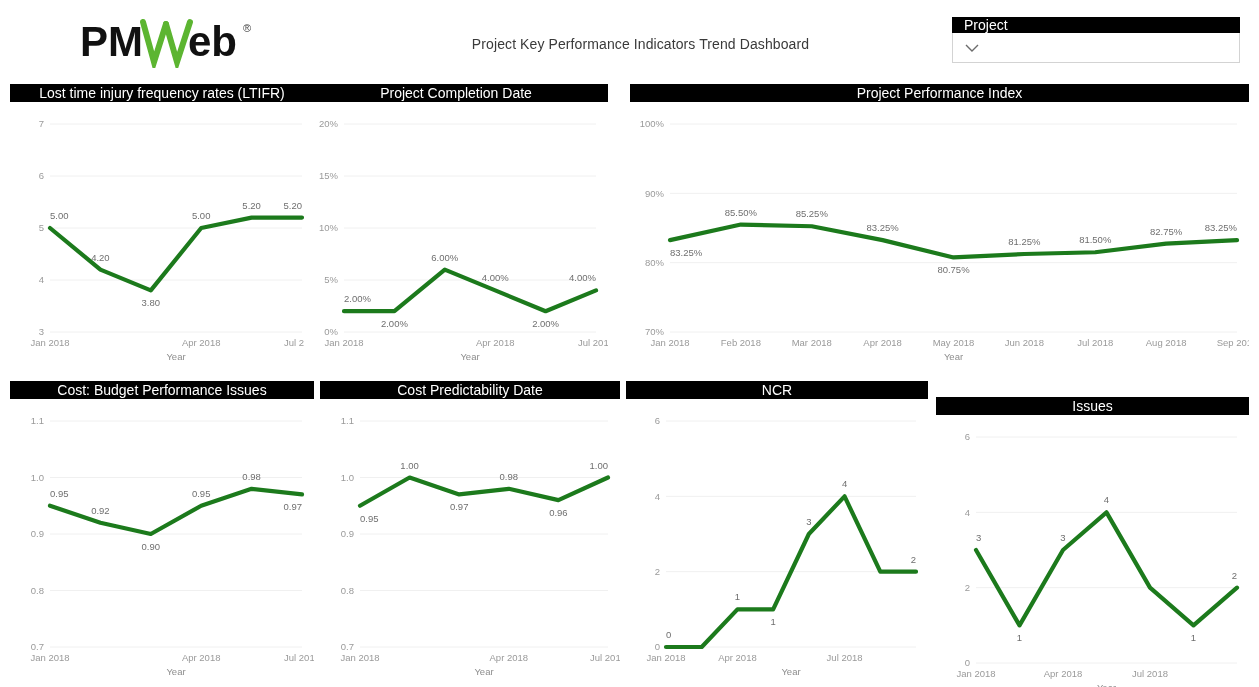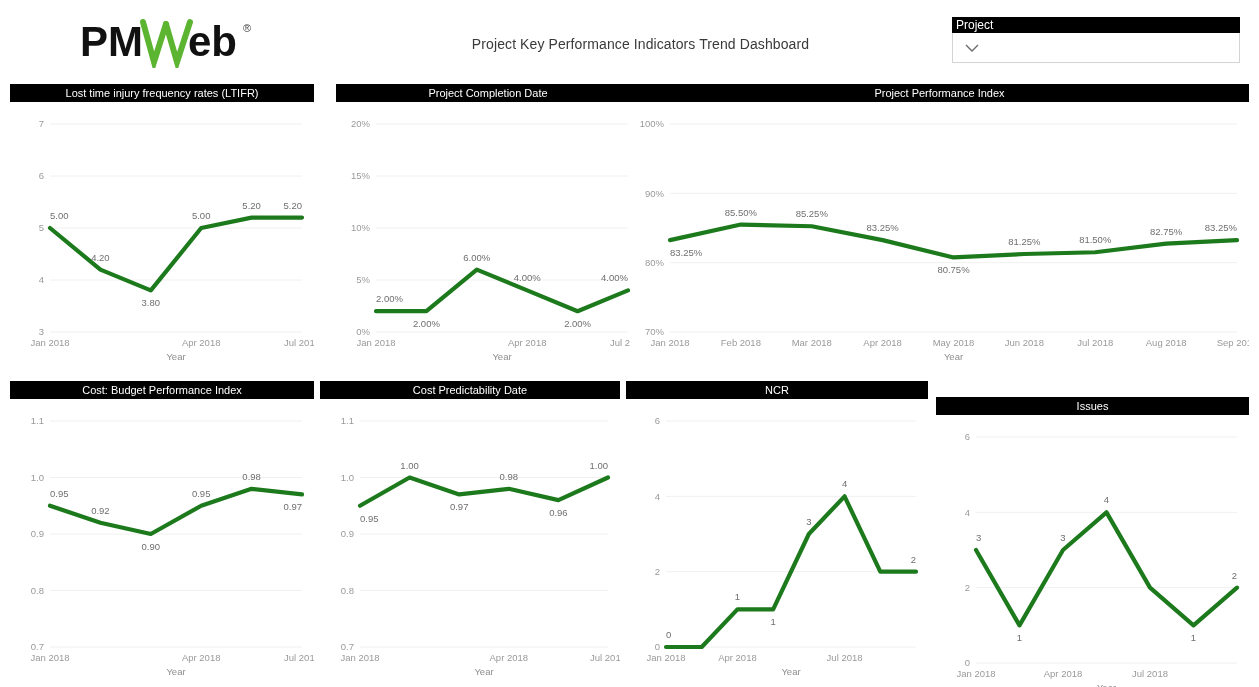--- a/index.html
+++ b/index.html
@@ -19,35 +19,35 @@
   .logo svg { display:block; }
   .dash-title {
     position:absolute; left:360px; top:36px; width:545px;
     text-align:center; font-size:14px; color:#3a3a3a;
     letter-spacing:0.1px; white-space:nowrap;
   }
 
   
   .slicer { position:absolute; left:944px; top:17px; width:288px; }
   .slicer-header {
-    background:#000; color:#fff; font-size:12px;
-    padding:2px 4px 3px 4px; height:16px; line-height:12px;
+    background:#000; color:#fff; font-size:14px;
+    padding:2px 4px 3px 12px; height:16px; line-height:12px;
   }
   .slicer-box {
     border:1px solid #d3d3d3; border-top:none; height:30px;
     display:flex; align-items:center; padding:0 8px 0 10px;
     background:#fff; cursor:pointer;
   }
   .slicer-value { flex:1; font-size:13px; color:#2b2b2b; }
   .chev { width:18px; height:18px; display:block; }
 
   
   .panel { position:absolute; background:#fff; }
   .panel-title {
-    background:#000; color:#fff; font-size:11px;
+    background:#000; color:#fff; font-size:14px;
     height:18px; line-height:18px; text-align:center;
     white-space:nowrap; overflow:hidden;
   }
   .plot { position:relative; width:100%; }
   .plot svg { display:block; width:100%; height:100%; }
 
   .gridline { stroke:#f0f0f0; stroke-width:1; }
   .series { fill:none; stroke:#1c7a1c; stroke-width:4.2; stroke-linejoin:round; stroke-linecap:round; }
   .axis-text { fill:#9a9a9a; font-family:"Liberation Sans", sans-serif; font-size:9.5px; }
   .axis-text-y { fill:#9a9a9a; font-family:"Liberation Sans", sans-serif; font-size:9.5px; }
@@ -109,21 +109,21 @@
           <text x="241.60000000000002" y="106.6" text-anchor="middle" class="dlabel">5.20</text>
           <text x="292" y="106.6" text-anchor="end" class="dlabel">5.20</text>
           <text x="40" y="244" text-anchor="middle" class="axis-text">Jan 2018</text>
           <text x="191.2" y="244" text-anchor="middle" class="axis-text">Apr 2018</text>
           <text x="292" y="244" text-anchor="middle" class="axis-text">Jul 2018</text>
           <text x="166" y="258" text-anchor="middle" class="axis-title">Year</text>
         </svg>
       </div>
   </div>
 
-  <div class="panel" id="p-completion" style="left:336px; top:84px; width:304px; height:286px;">
+  <div class="panel" id="p-completion" style="left:304px; top:84px; width:304px; height:286px;">
     <div class="panel-title">Project Completion Date</div>
     <div class="plot" style="height:268px">
         <svg viewBox="0 0 304 268" width="304" height="268">
           <line x1="40" y1="230" x2="292" y2="230" class="gridline"></line>
           <text x="34" y="233.4" text-anchor="end" class="axis-text-y">0%</text>
           <line x1="40" y1="178" x2="292" y2="178" class="gridline"></line>
           <text x="34" y="181.4" text-anchor="end" class="axis-text-y">5%</text>
           <line x1="40" y1="126" x2="292" y2="126" class="gridline"></line>
           <text x="34" y="129.4" text-anchor="end" class="axis-text-y">10%</text>
           <line x1="40" y1="74" x2="292" y2="74" class="gridline"></line>
@@ -175,21 +175,21 @@
           <text x="394.375" y="244" text-anchor="middle" class="axis-text">Jun 2018</text>
           <text x="465.25" y="244" text-anchor="middle" class="axis-text">Jul 2018</text>
           <text x="536.125" y="244" text-anchor="middle" class="axis-text">Aug 2018</text>
           <text x="607" y="244" text-anchor="middle" class="axis-text">Sep 2018</text>
           <text x="323.5" y="258" text-anchor="middle" class="axis-title">Year</text>
         </svg>
       </div>
   </div>
 
   <div class="panel" id="p-bpi" style="left:10px; top:381px; width:304px; height:304px;">
-    <div class="panel-title">Cost: Budget Performance Index</div>
+    <div class="panel-title">Cost: Budget Performance Issues</div>
     <div class="plot" style="height:286px">
         <svg viewBox="0 0 304 286" width="304" height="286">
           <line x1="40" y1="248" x2="292" y2="248" class="gridline"></line>
           <text x="34" y="251.4" text-anchor="end" class="axis-text-y">0.7</text>
           <line x1="40" y1="191.49999999999997" x2="292" y2="191.49999999999997" class="gridline"></line>
           <text x="34" y="194.89999999999998" text-anchor="end" class="axis-text-y">0.8</text>
           <line x1="40" y1="135" x2="292" y2="135" class="gridline"></line>
           <text x="34" y="138.4" text-anchor="end" class="axis-text-y">0.9</text>
           <line x1="40" y1="78.50000000000003" x2="292" y2="78.50000000000003" class="gridline"></line>
           <text x="34" y="81.90000000000003" text-anchor="end" class="axis-text-y">1.0</text>

